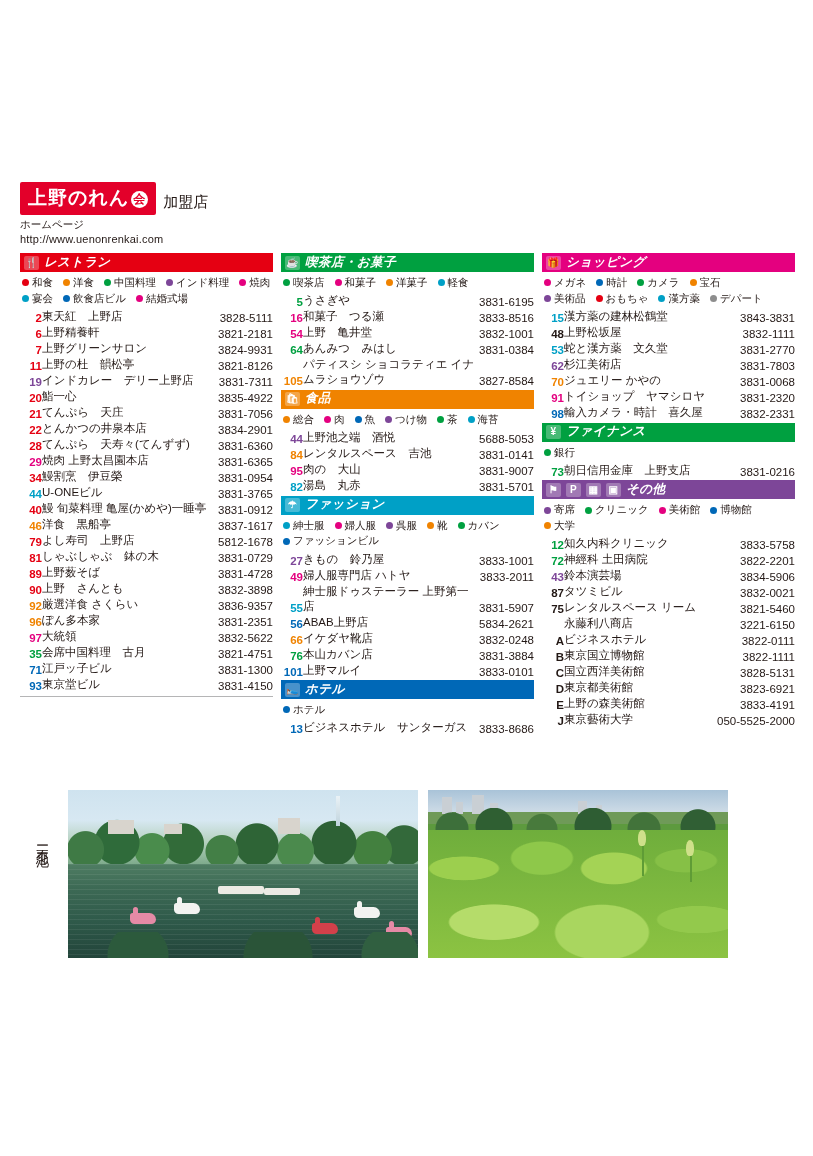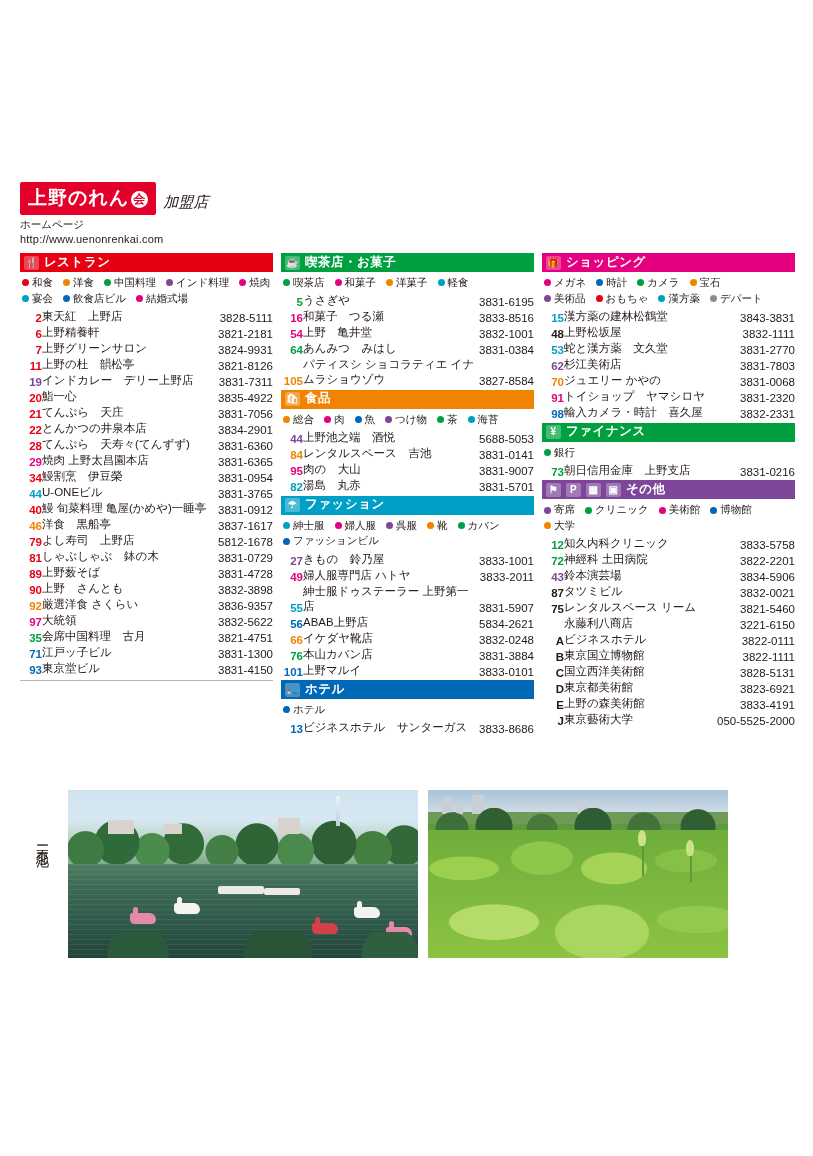--- a/index.html
+++ b/index.html
@@ -22,21 +22,21 @@
     font-size:19px; line-height:1; padding:6px 8px 7px 8px;
     letter-spacing:1px; border-radius:2px;
     position:relative;
   }
   .logo-badge .mark {
     display:inline-block; background:#fff; color:#e3002a;
     border-radius:50%; width:17px; height:17px; line-height:17px;
     text-align:center; font-size:12px; margin-left:2px;
     vertical-align:1px;
   }
-  .logo-kamei { font-size:15px; color:#231815; padding-bottom:3px;font-style:italic; }
+  .logo-kamei { font-size:15px; color:#231815; padding-bottom:3px; }
   .logo-hp { font-size:10.5px; margin-top:3px; letter-spacing:0; }
   .logo-url { font-size:11px; margin-top:1px; letter-spacing:0.2px; }
 
   
   .cols { position:absolute; left:20px; top:253px; width:776px; display:flex; gap:8px; }
   .col { width:253px; }
   .col.mid { width:253px; }
   .col.right { width:253px; }
 
   
@@ -46,21 +46,21 @@
     color:#ffffff; font-size:12.5px; font-weight:bold;
     letter-spacing:0.5px;
   }
   .secbar .ico {
     width:15px; height:14px; border-radius:2px;
     display:flex; align-items:center; justify-content:center;
     font-size:10px; line-height:1; color:#fff;
     background:rgba(255,255,255,0.28);
     flex:0 0 auto;
   }
-  .secbar .label { position:relative; top:-0.5px; }
+  .secbar .label { position:relative; top:-0.5px;font-style:italic; }
 
   .bar-red     { background:#e50012; }
   .bar-green   { background:#00a040; }
   .bar-orange  { background:#f08300; }
   .bar-cyan    { background:#00a0c6; }
   .bar-blue    { background:#0068b7; }
   .bar-magenta { background:#e4007f; }
   .bar-purple  { background:#7d4698; }
 
   
@@ -320,20 +320,25 @@
           <tr class="r">
                 <td class="num">90</td>
                 <td class="nm">上野　さんとも</td>
                 <td class="tel">3832-3898</td>
               </tr>
           <tr class="o">
                 <td class="num">92</td>
                 <td class="nm">厳選洋食 さくらい</td>
                 <td class="tel">3836-9357</td>
               </tr>
+          <tr class="o">
+                <td class="num">96</td>
+                <td class="nm">ぽん多本家</td>
+                <td class="tel">3831-2351</td>
+              </tr>
           <tr class="m">
                 <td class="num">97</td>
                 <td class="nm">大統領</td>
                 <td class="tel">3832-5622</td>
               </tr>
           <tr class="g">
                 <td class="num">35</td>
                 <td class="nm">会席中国料理　古月</td>
                 <td class="tel">3821-4751</td>
               </tr>

